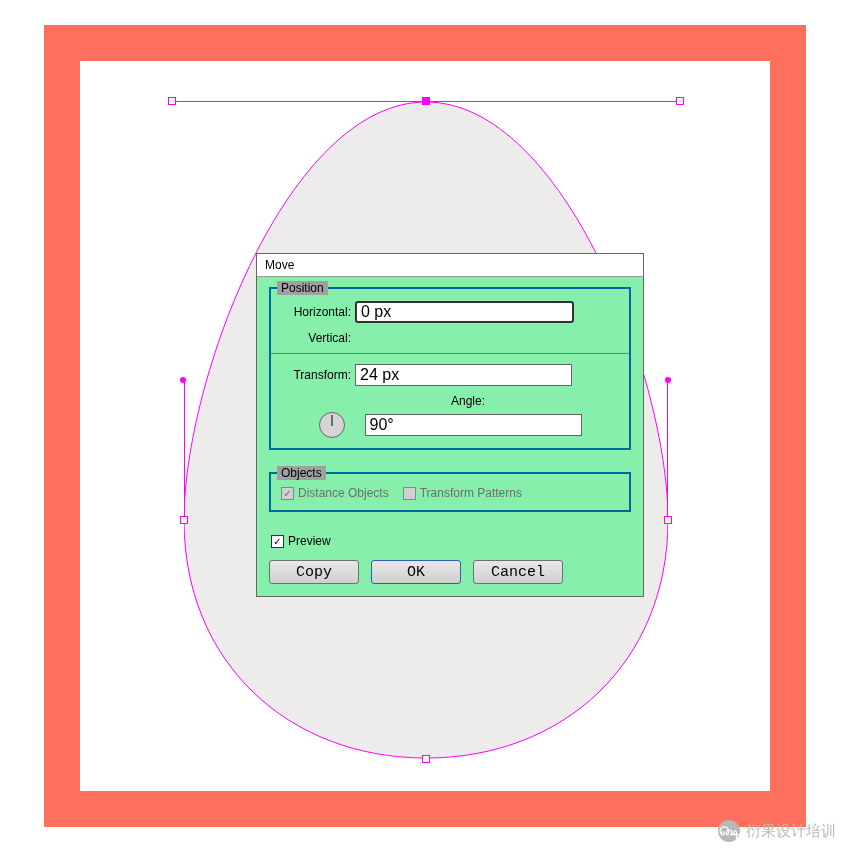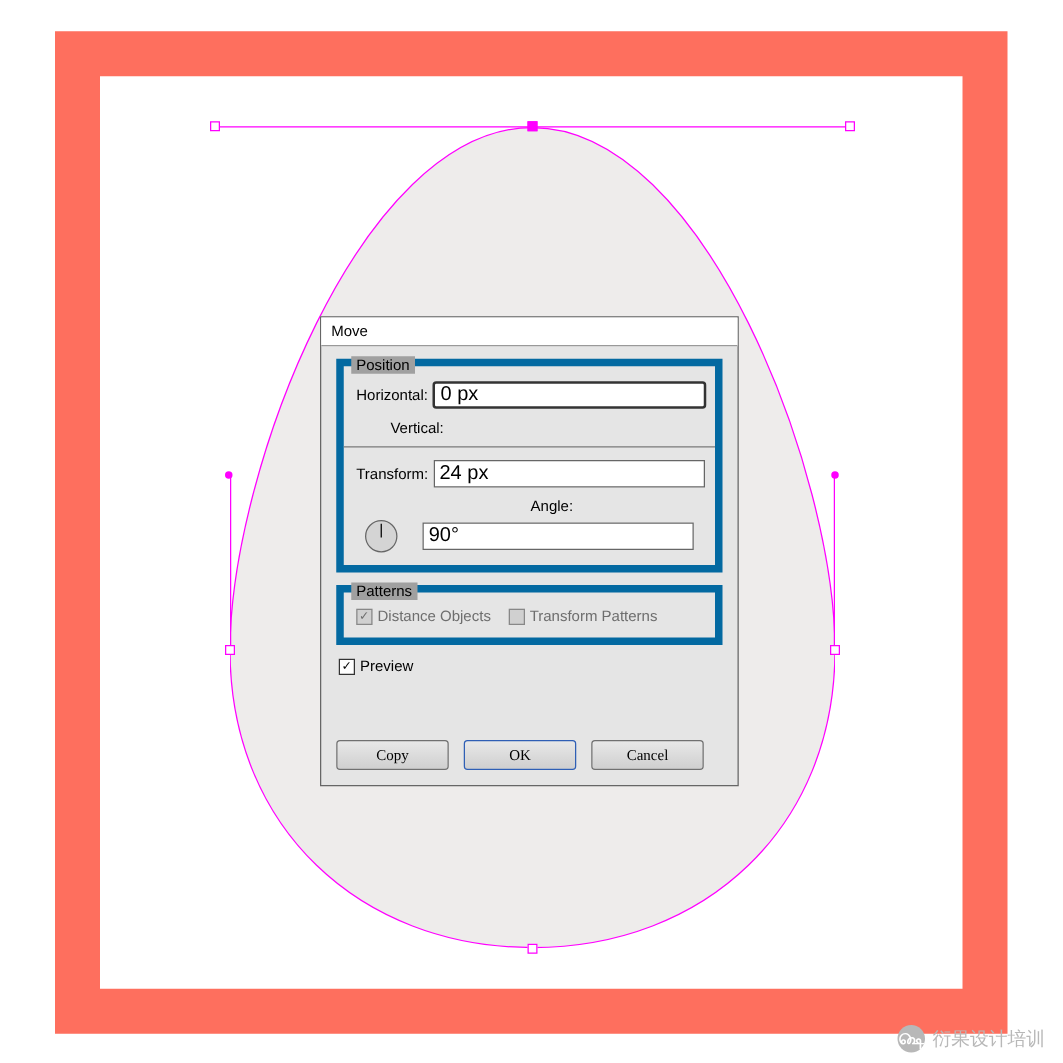--- a/index.html
+++ b/index.html
@@ -52,39 +52,39 @@
       width: 6px;
       height: 6px;
       border-radius: 50%;
       background: #ff00ff;
       transform: translate(-50%, -50%);
     }
     .dialog {
       position: absolute;
       left: 256px;
       top: 253px;
-      width: 335px;
-      background: #e5e5e5;
+      width: 388px;
+      background: #86efac;
       border: 1px solid #666;
       font-size: 12px;
       color: #000;
     }
     .dialog-titlebar {
       background: #ffffff;
       padding: 4px 8px;
       border-bottom: 1px solid #999;
       font-size: 12px;
     }
     .dialog-body {
       padding: 10px 12px 12px 12px;
     }
     .fieldset {
-      border: 6px solid #0369a1;
+      border: 2px solid #0369a1;
       padding: 12px 10px 10px 10px;
-      margin-bottom: 10px;
+      margin-bottom: 22px;
       position: relative;
     }
     .fieldset-legend {
       position: absolute;
       top: -8px;
       left: 6px;
       background: #a0a0a0;
       padding: 0 4px;
       font-size: 12px;
     }
@@ -181,24 +181,23 @@
       display: flex;
       gap: 12px;
       justify-content: flex-start;
     }
     .btn {
       flex: 0 0 90px;
       height: 24px;
       background: linear-gradient(#e8e8e8, #cfcfcf);
       border: 1px solid #707070;
       border-radius: 3px;
-      font-size: 12px;
-      font-family: Liberation Serif, serif;
+      font-size: 15px;
+      font-family: Liberation Mono, monospace;
       cursor: pointer;
-      margin-top: 40px;
     }
     .btn.default {
       border: 1.5px solid #2f5fb5;
     }
     .watermark {
       position: absolute;
       right: 14px;
       bottom: 8px;
       display: flex;
       align-items: center;
@@ -262,21 +261,21 @@
       <div class="field-row">
         <span class="field-label">Angle:</span>
         <div class="angle-dial-wrap">
           <div class="angle-dial"></div>
           <input class="field-input small" value="90°" style="">
         </div>
       </div>
     </div>
 
     <div class="fieldset">
-      <div class="fieldset-legend">Patterns</div>
+      <div class="fieldset-legend">Objects</div>
       <div class="options-row">
         <div class="checkbox-wrap">
           <div class="checkbox-box">✓</div>
           <span>Distance Objects</span>
         </div>
         <div class="checkbox-wrap">
           <div class="checkbox-box"></div>
           <span>Transform Patterns</span>
         </div>
       </div>

